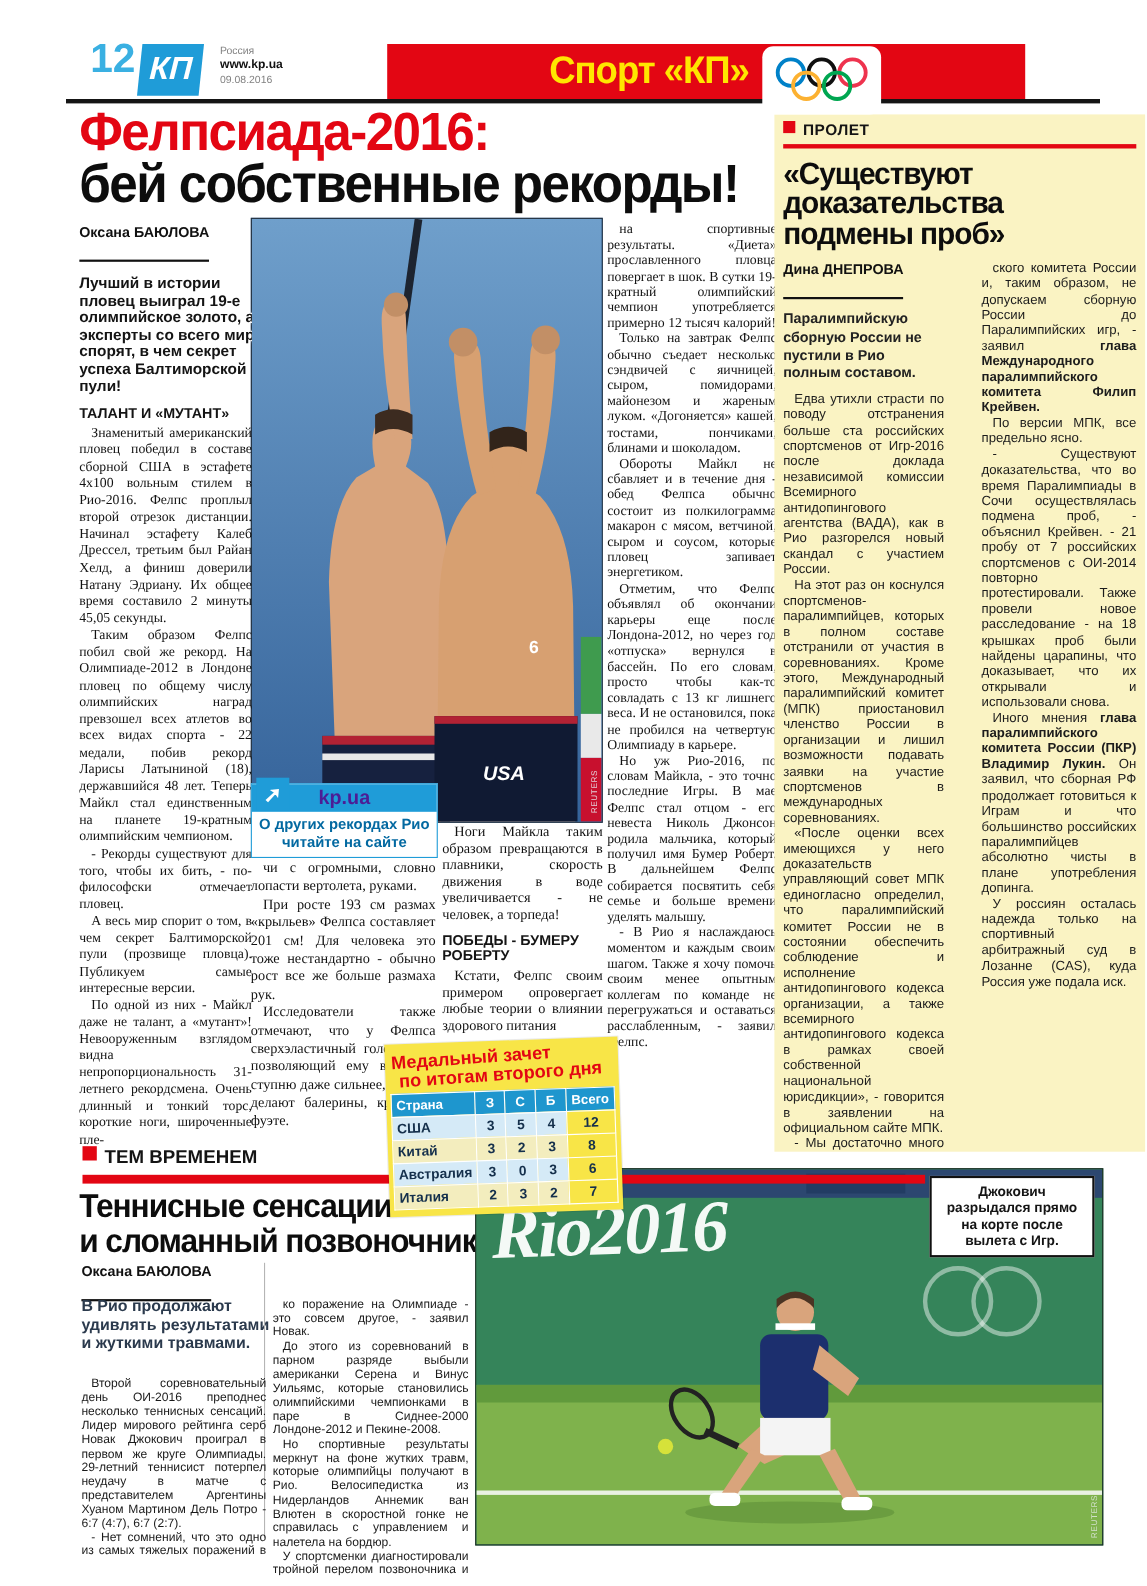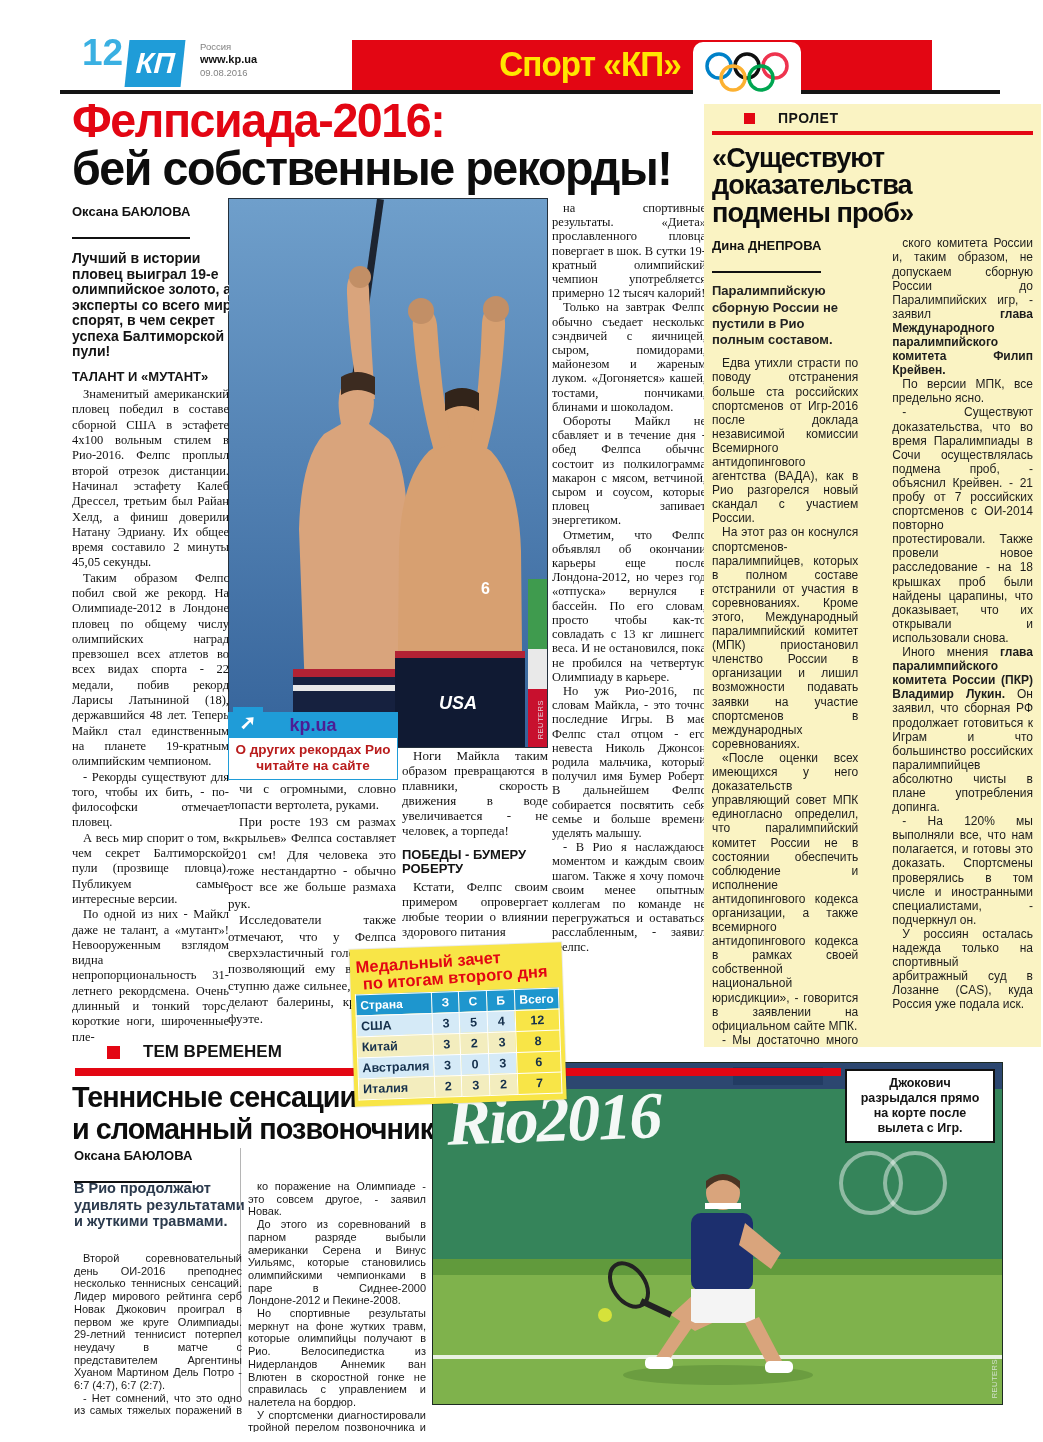--- a/index.html
+++ b/index.html
@@ -49,39 +49,39 @@
   .swim-cap{left:8px;top:10px;width:158px;z-index:5;}
   .credit-v{writing-mode:vertical-rl;transform:rotate(180deg);font-size:7.5px;color:#e7edf3;
             letter-spacing:.5px;opacity:.85;}
   .swim-credit{right:2px;bottom:8px;}
   
   .kp-promo{left:228px;top:712px;width:168px;z-index:7;border:1px solid #1f9cd8;background:#fff;}
   .kp-promo-bar{background:#1f9cd8;height:25px;display:flex;align-items:center;justify-content:center;position:relative;}
   .kp-arrow{position:absolute;left:4px;top:-6px;width:30px;height:30px;background:#1f9cd8;
             color:#fff;font-size:20px;font-weight:bold;display:flex;align-items:center;justify-content:center;}
   .kp-promo-bar span.site{color:#4c1d95;font-weight:bold;font-size:18px;}
-  .kp-promo-txt{color:#b91c1c;font-weight:bold;font-size:13.5px;text-align:center;line-height:1.15;
+  .kp-promo-txt{color:#0369a1;font-weight:bold;font-size:13.5px;text-align:center;line-height:1.15;
                 padding:4px 2px 6px;}
   
   .medal{left:352px;top:946px;width:204px;background:#f8e547;transform:rotate(-2deg);
          padding:4px 4px 6px;z-index:8;box-shadow:0 0 0 1px rgba(0,0,0,.08);}
   .medal-title{color:#e30613;font-weight:bold;font-size:16.5px;line-height:1.02;transform:rotate(-2deg);
                padding:2px 0 5px 2px;}
   .medal table{border-collapse:collapse;width:100%;}
   .medal th{background:#1e96ce;color:#fff;font-size:12px;text-align:left;padding:3px 4px;border:1px solid #fff;}
   .medal th.num,.medal td.num{text-align:center;width:27px;}
   .medal th.tot,.medal td.tot{text-align:center;width:36px;}
   .medal td{font-size:12.5px;font-weight:bold;color:#15304c;padding:3px 4px;border:1px solid #fff;}
   .medal tr:nth-child(odd) td{background:#d5eaf7;}
   .medal tr:nth-child(even) td{background:#f3edbe;}
   .medal td.tot{background:#f8e547 !important;}
   
   .prolet{left:704px;top:104px;width:337px;height:943px;background:#faf3c3;overflow:hidden;
           padding:6px 8px;box-sizing:border-box;}
-  .kicker{display:flex;align-items:center;gap:23px;font-weight:bold;margin-left:32px;}
+  .kicker{display:flex;align-items:flex-start;gap:7px;font-weight:bold;}
   .kicker .sq{width:11px;height:11px;background:#e30613;display:inline-block;}
   .prolet .kicker{font-size:14px;letter-spacing:.5px;}
   .prolet-rule{height:4px;background:#e30613;margin-top:5px;}
   .prolet-hl{font-size:28px;font-weight:bold;line-height:.98;letter-spacing:-1px;margin-top:9px;
              transform:scaleX(.97);transform-origin:left;color:#0d0d0d;}
   .prolet-cols{display:flex;gap:13px;margin-top:10px;}
   .prolet-c1{width:157px;}
   .prolet-c2{width:151px;margin-left:21px;}
   .p-sans p{font-size:12px;line-height:14.1px;text-align:justify;text-indent:10px;margin:0;color:#1c1c1c;}
   .lead-prolet{font-size:13px;font-weight:bold;line-height:1.25;margin:10px 0 8px;color:#222;}
@@ -281,21 +281,20 @@
           <p class="">На этот раз он коснулся спортсменов-паралимпийцев, которых в полном составе отстранили от участия в соревнованиях. Кроме этого, Международный паралимпийский комитет (МПК) приостановил членство России в организации и лишил возможности подавать заявки на участие спортсменов в международных соревнованиях.</p>
           <p class="">«После оценки всех имеющихся у него доказательств управляющий совет МПК единогласно определил, что паралимпийский комитет России не в состоянии обеспечить соблюдение и исполнение антидопингового кодекса организации, а также всемирного антидопингового кодекса в рамках своей собственной национальной юрисдикции», - говорится в заявлении на официальном сайте МПК.</p>
           <p class="">- Мы достаточно много времени провели над изучением доклада Макларена, выслушали российскую сторону, но она не смогла доказать свою правоту. Мы временно приостанавливаем членство паралимпий-</p>
         </div>
     </div>
     <div class="prolet-c2 p-sans">
         <p class="">ского комитета России и, таким образом, не допускаем сборную России до Паралимпийских игр, - заявил <b>глава Международного паралимпийского комитета Филип Крейвен.</b></p>
         <p class="">По версии МПК, все предельно ясно.</p>
         <p class="">- Существуют доказательства, что во время Паралимпиады в Сочи осуществлялась подмена проб, - объяснил Крейвен. - 21 пробу от 7 российских спортсменов с ОИ-2014 повторно протестировали. Также провели новое расследование - на 18 крышках проб были найдены царапины, что доказывает, что их открывали и использовали снова.</p>
         <p class="">Иного мнения <b>глава паралимпийского комитета России (ПКР) Владимир Лукин.</b> Он заявил, что сборная РФ продолжает готовиться к Играм и что большинство российских паралимпийцев абсолютно чисты в плане употребления допинга.</p>
-        <p class="">- На 120% мы выполняли все, что нам полагается, и готовы это доказать. Спортсмены проверялись в том числе и иностранными специалистами, - подчеркнул он.</p>
         <p class="">У россиян осталась надежда только на спортивный арбитражный суд в Лозанне (CAS), куда Россия уже подала иск.</p>
       </div>
   </div>
 </div>
 
 <div class="abs kicker kicker2">
   <span class="sq" style="width:13px;height:13px;"></span>
   <span>ТЕМ ВРЕМЕНЕМ</span>
 </div>
 <div class="abs redbar2"></div>

